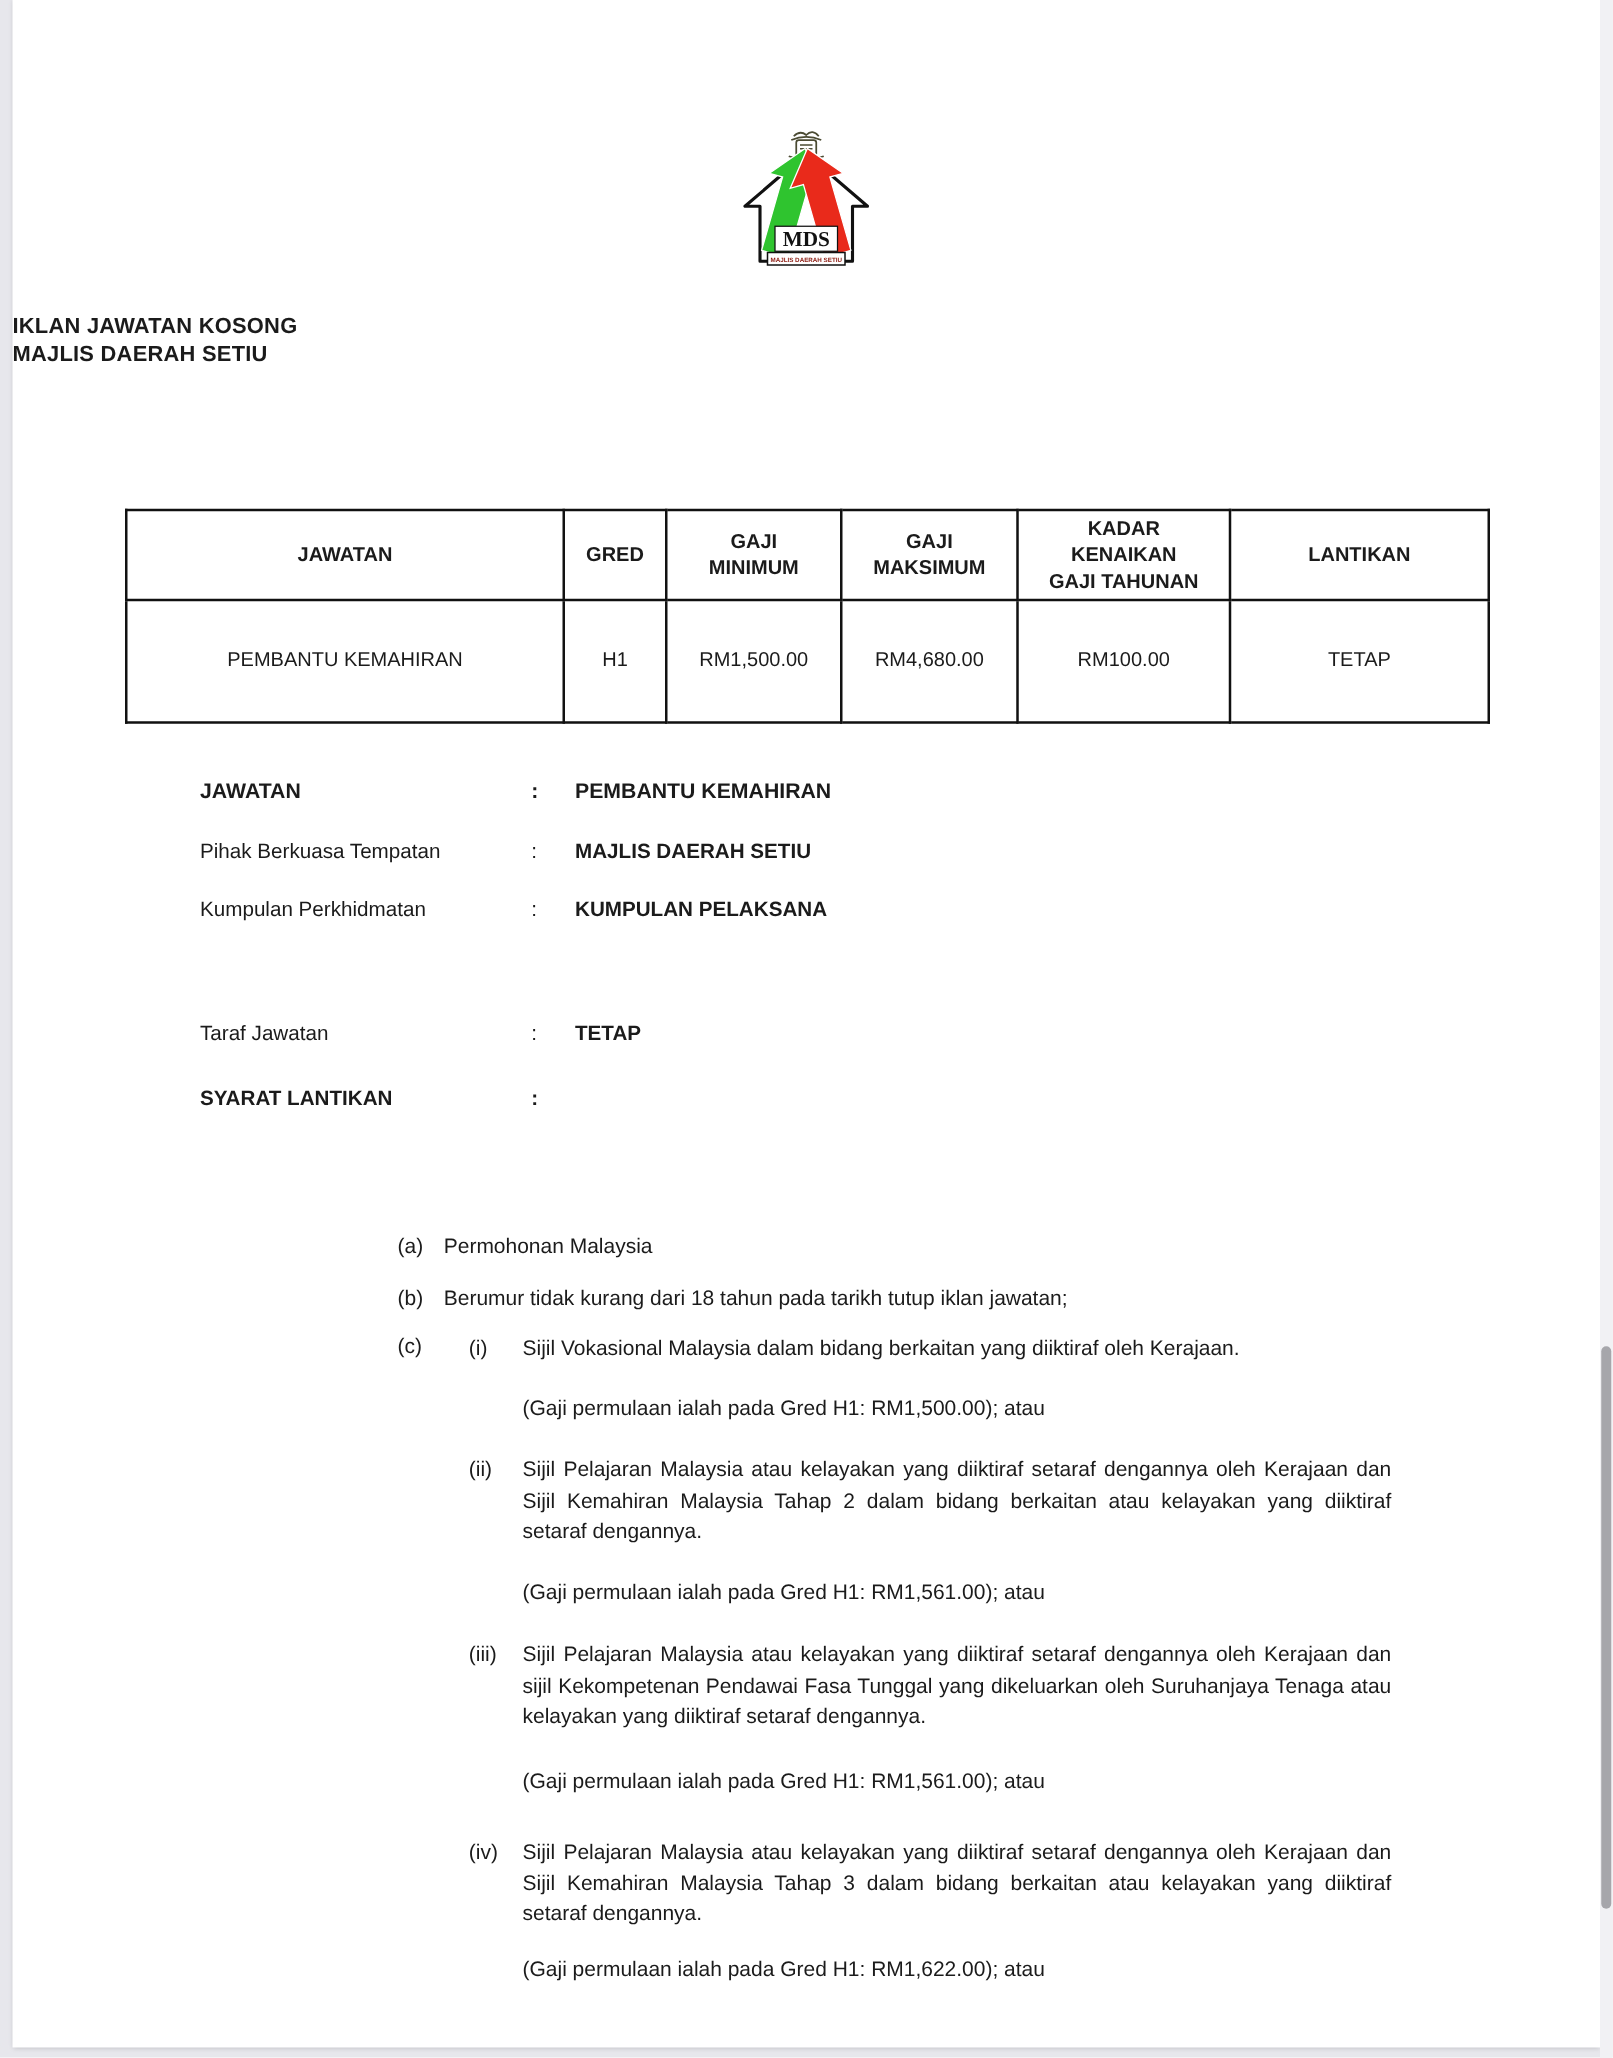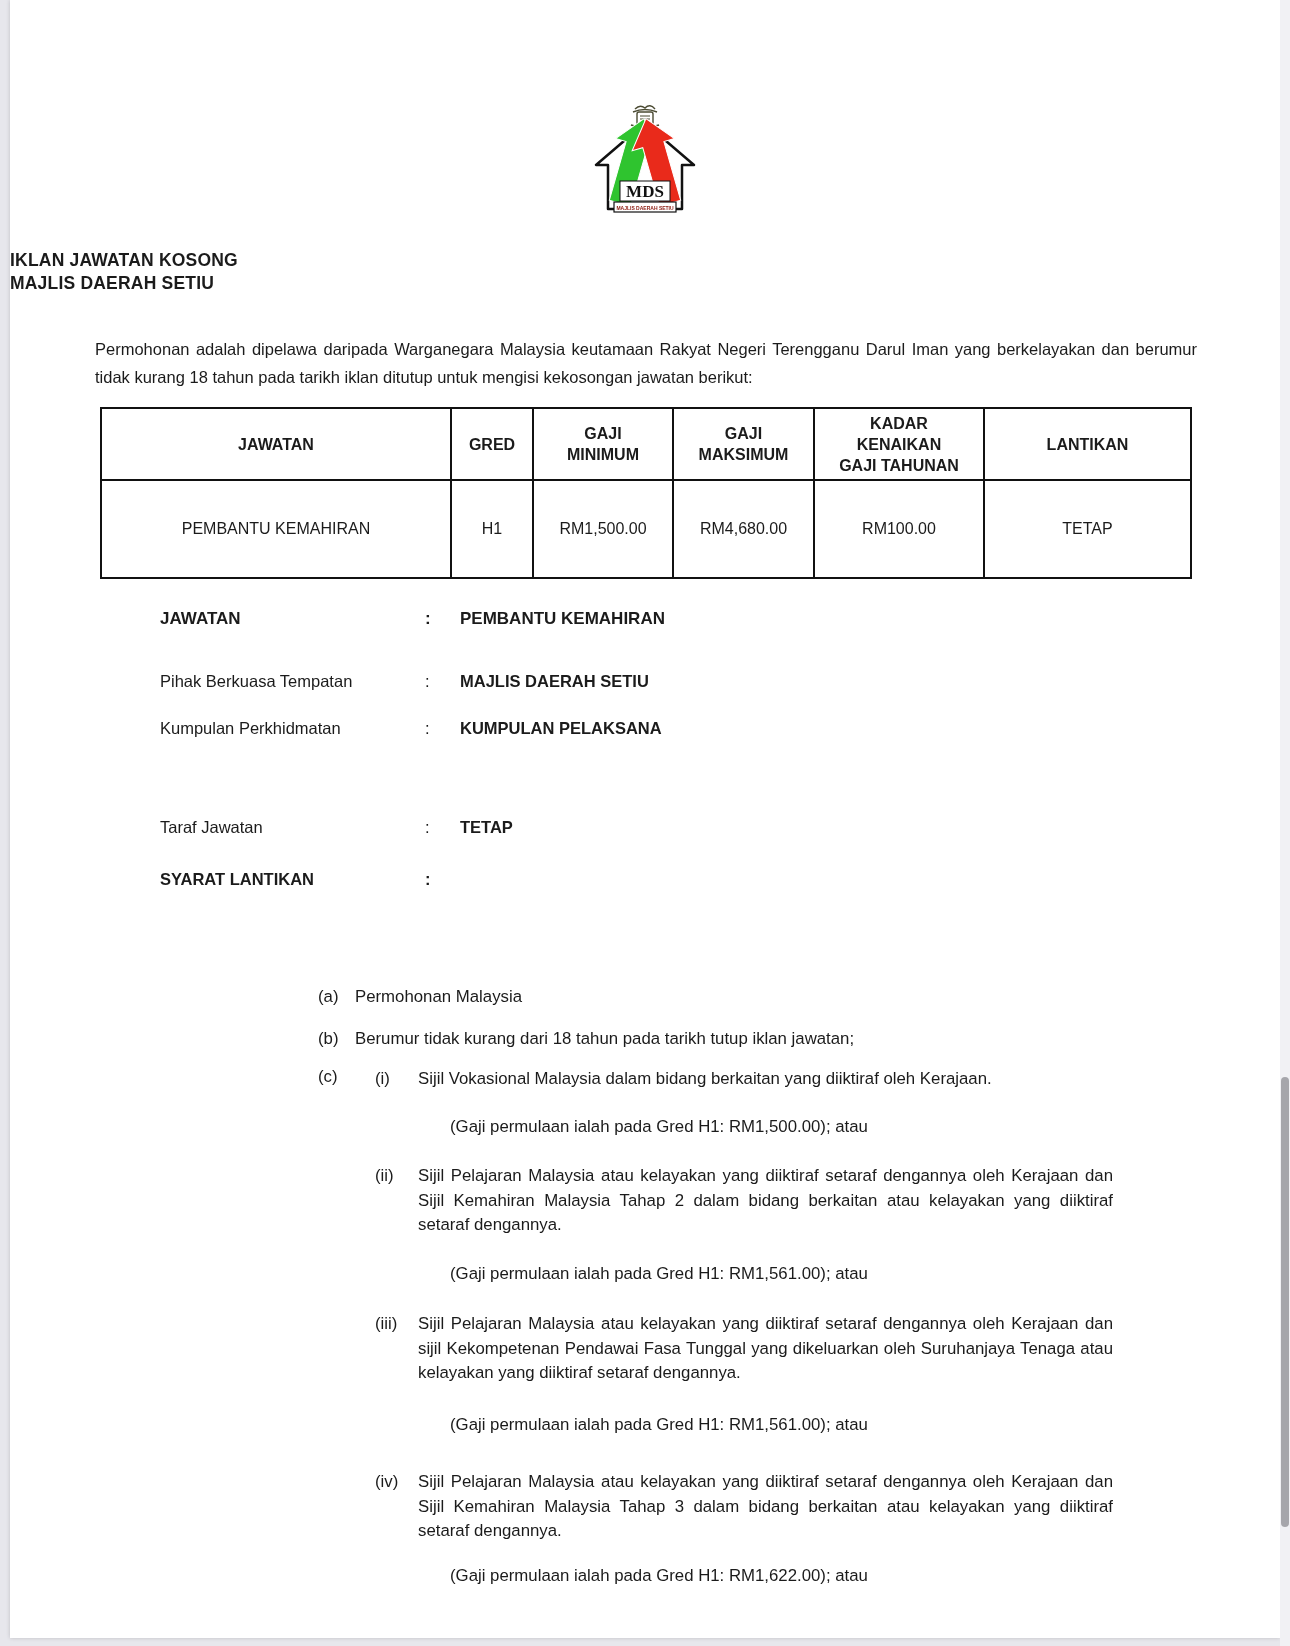--- a/index.html
+++ b/index.html
@@ -40,21 +40,21 @@
   .lbl-bold{font-weight:bold;}
   .row-first{font-size:17px;}
   
   .calon{position:absolute;left:238px;top:941px;font-size:17px;}
   .req-row{position:absolute;left:308px;font-size:16.8px;}
   .req-row .mk{display:inline-block;width:37px;}
   .c-mark{position:absolute;left:308px;top:1067px;font-size:16.8px;}
   .sub-item{position:absolute;left:365px;width:740px;font-size:16.8px;line-height:24.5px;}
   .sub-item .smk{position:absolute;left:0;top:0;}
   .sub-item .stxt{margin-left:43px;width:695px;text-align:justify;}
-  .gaji-line{position:absolute;left:408px;font-size:16.8px;margin-left:32px;}
+  .gaji-line{position:absolute;left:408px;font-size:16.8px;}
   
   .sb-track{position:absolute;right:0;top:0;width:10px;height:1646px;background:#f1f1f4;}
   .sb-thumb{position:absolute;right:1px;top:1077px;width:8px;height:450px;border-radius:4px;background:#a6a6ab;}
 </style>
 </head>
 <body>
 
 <div class="page">
 
   <div class="logo-wrap">
@@ -88,21 +88,20 @@
         <text x="59" y="106.5" text-anchor="middle" font-size="5" font-weight="bold" fill="#8b1a10">MAJLIS DAERAH SETIU</text>
       </g>
     </svg>
   </div>
 
   <div class="doc-title">
     <div>IKLAN JAWATAN KOSONG</div>
     <div>MAJLIS DAERAH SETIU</div>
   </div>
 
-  <div class="intro">Permohonan adalah dipelawa daripada Warganegara Malaysia keutamaan Rakyat Negeri Terengganu Darul Iman yang berkelayakan dan berumur tidak kurang 18 tahun pada tarikh iklan ditutup untuk mengisi kekosongan jawatan berikut:</div>
 
   <table class="vac">
     <colgroup>
       <col style="width:350px">
         <col style="width:82px">
         <col style="width:140px">
       <col style="width:141px">
         <col style="width:170px">
         <col style="width:207px">
     </colgroup>
@@ -123,21 +122,21 @@
       <td>PEMBANTU KEMAHIRAN</td>
       <td>H1</td>
       <td>RM1,500.00</td>
       <td>RM4,680.00</td>
       <td>RM100.00</td>
       <td>TETAP</td>
     </tr>
   </tbody>
     </table>
 
-  <div class="detail-row row-first" style="top:609px">
+  <div class="detail-row row-first" style="top:623px">
     <span class="lbl lbl-bold">JAWATAN</span><span class="col lbl-bold">:</span><span class="val">PEMBANTU KEMAHIRAN</span>
   </div>
   <div class="detail-row" style="top:672px">
     <span class="lbl">Pihak Berkuasa Tempatan</span><span class="col">:</span><span class="val">MAJLIS DAERAH SETIU</span>
   </div>
   <div class="detail-row" style="top:719px">
     <span class="lbl">Kumpulan Perkhidmatan</span><span class="col">:</span><span class="val">KUMPULAN PELAKSANA</span>
   </div>
   <div class="detail-row" style="top:818px">
     <span class="lbl">Taraf Jawatan</span><span class="col">:</span><span class="val">TETAP</span>

